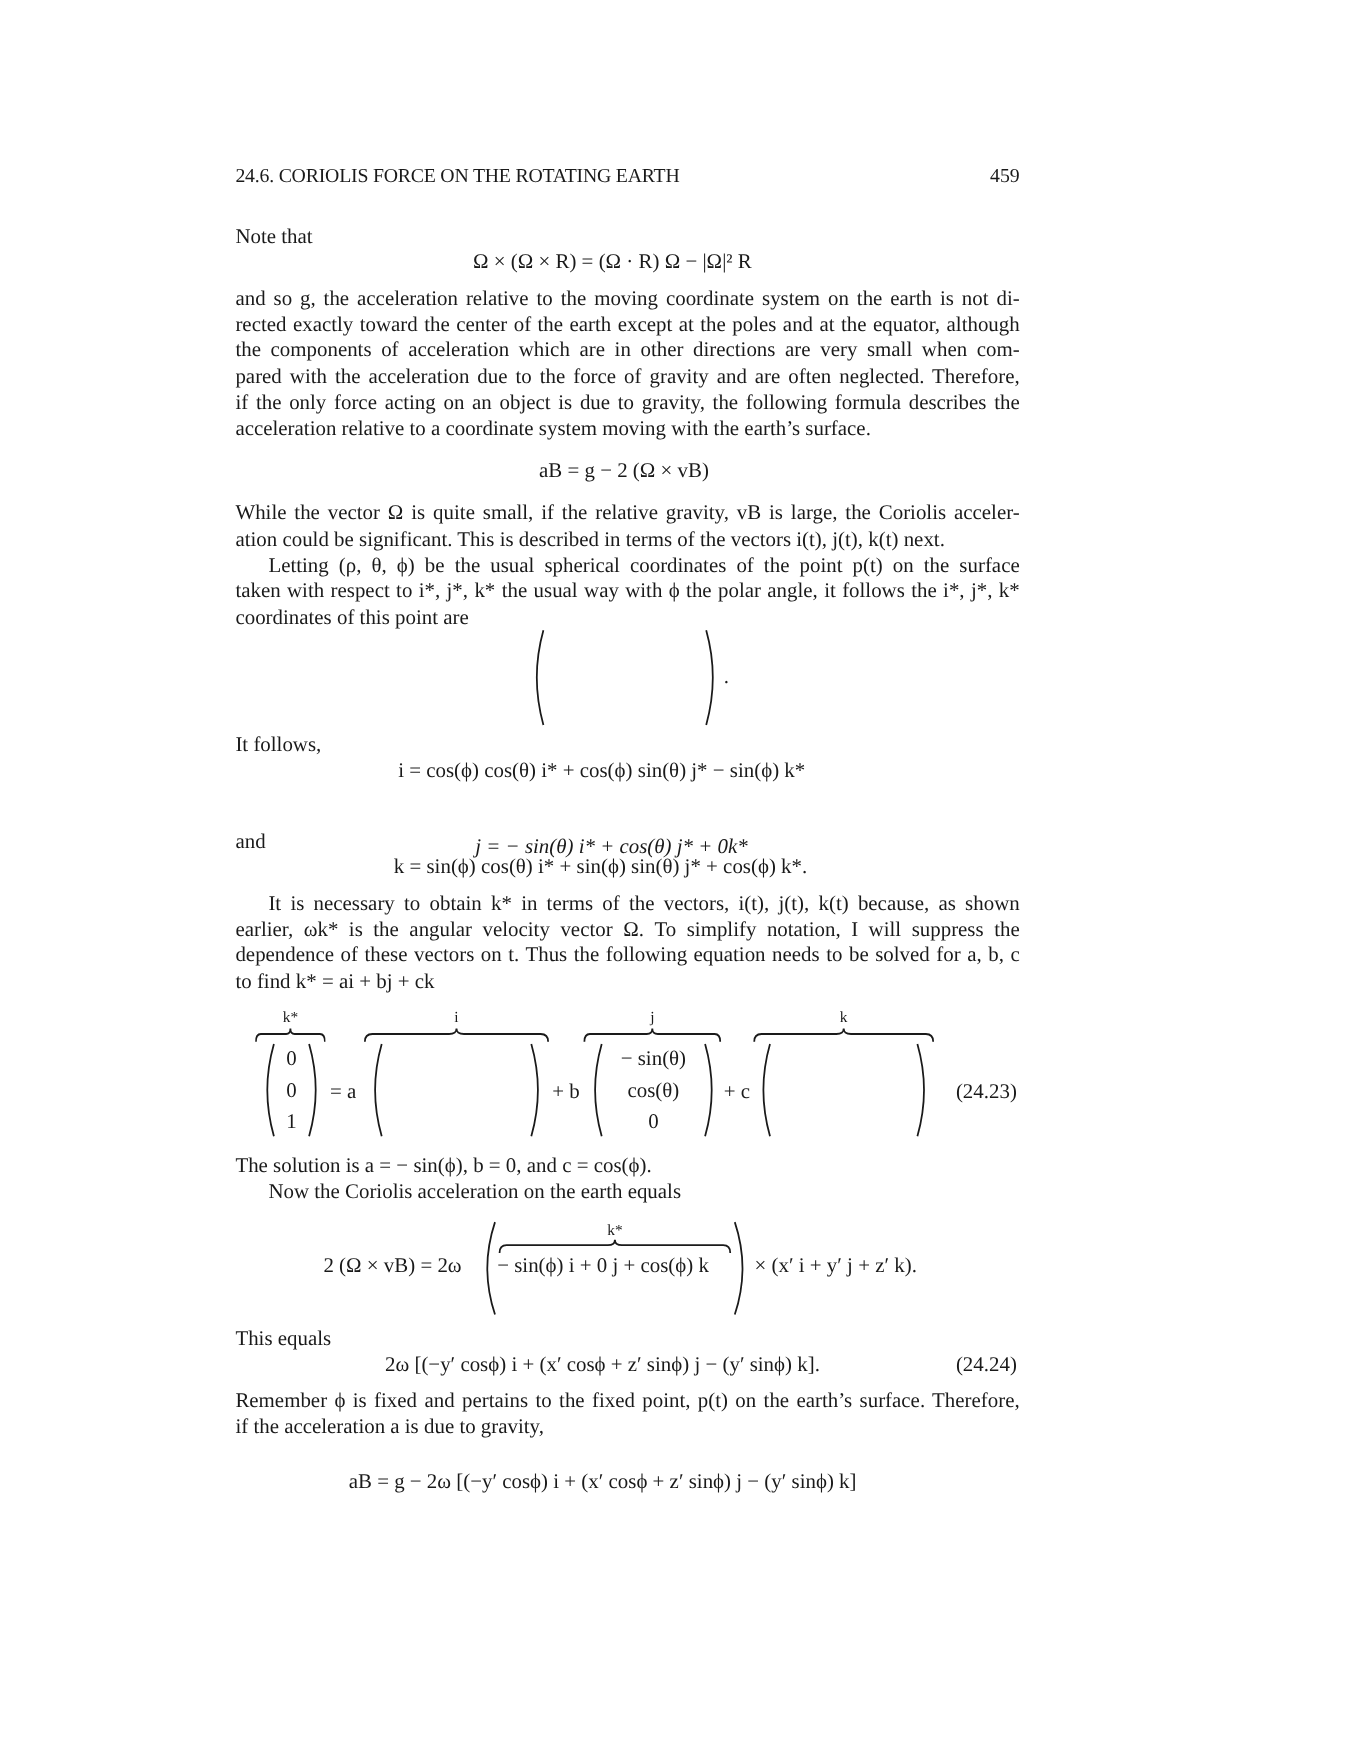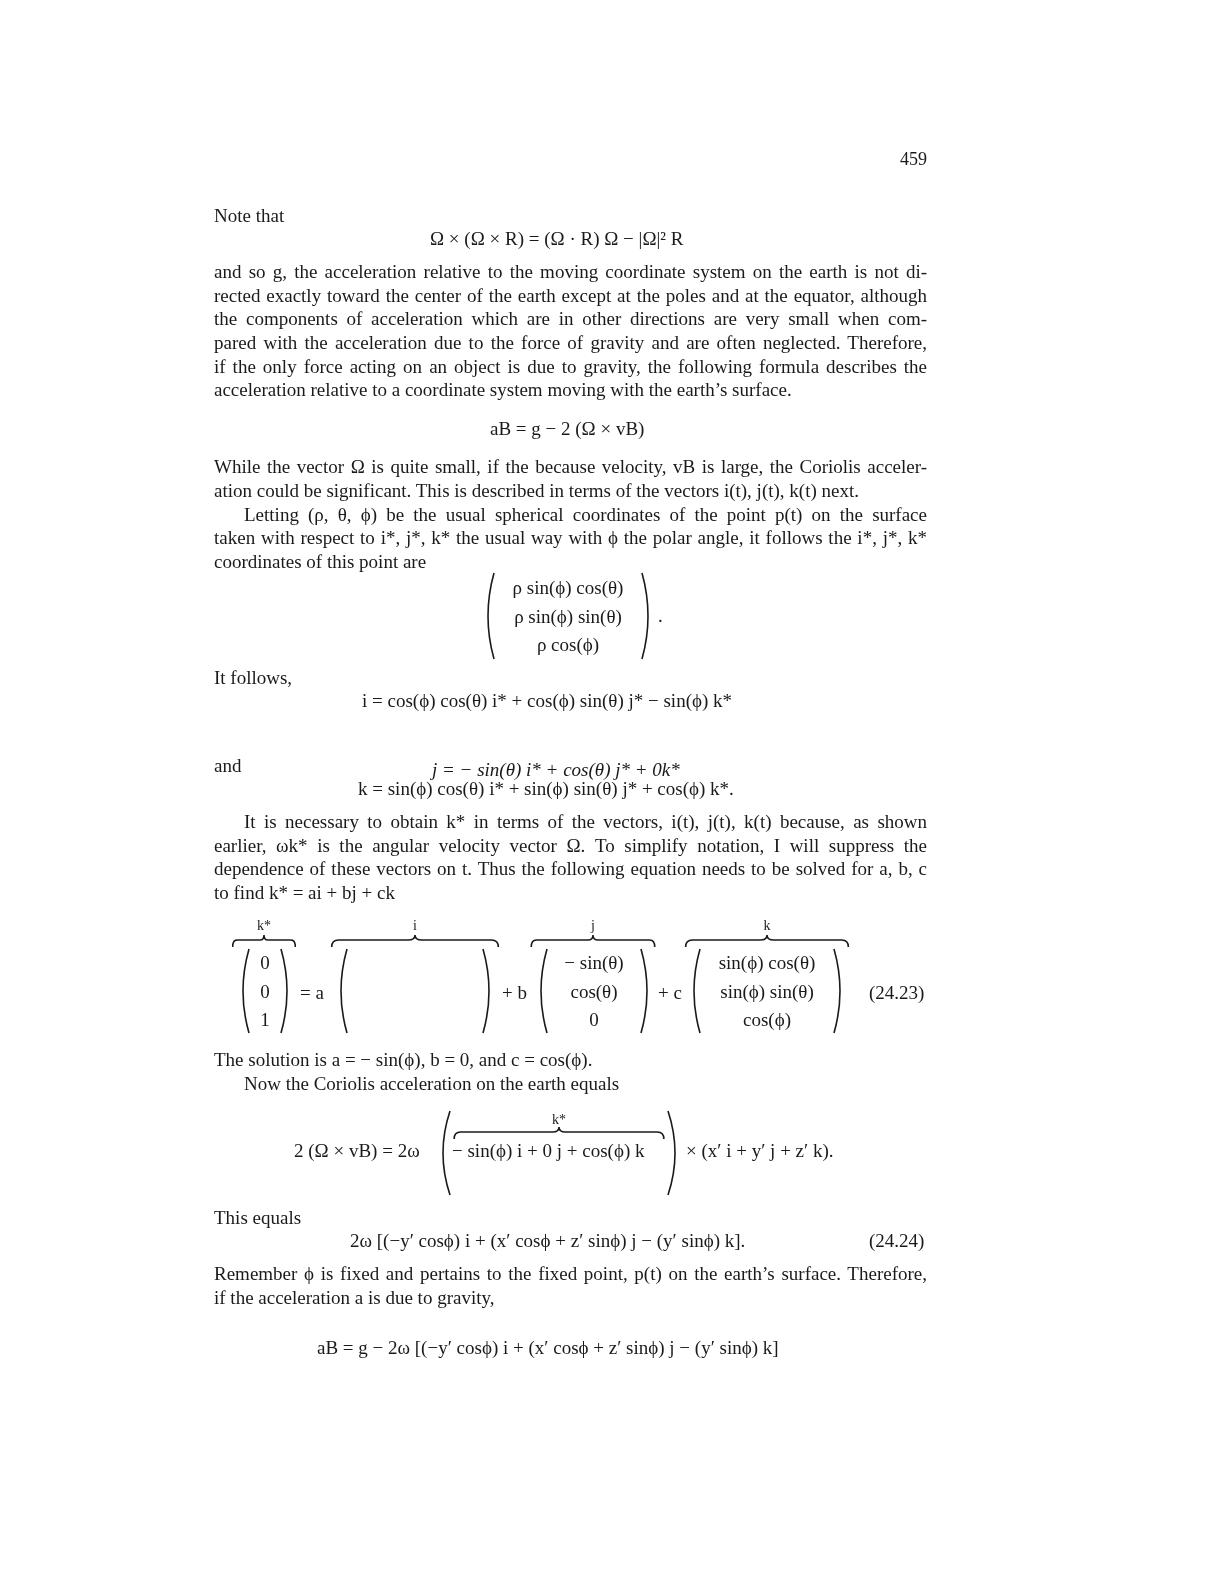--- a/index.html
+++ b/index.html
@@ -20,59 +20,55 @@
   .paren svg { width: 100%; height: 100%; display: block; }
   .mrow { text-align: center; line-height: 28.5px; white-space: nowrap; }
   .brace { position: absolute; height: 14px; }
   .brace svg { width: 100%; height: 100%; display: block; }
   .blabel { position: absolute; text-align: center; font-size: 14px; }
 </style>
 </head>
 <body>
 
 <div class="abs header">
+  <span class="title">24.6. CORIOLIS FORCE ON THE ROTATING EARTH</span>
   <span class="pnum">459</span>
 </div>
 
 <div class="line" style="top:204px;">Note that</div>
 <div class="eq" style="left:430px; top:226px;">Ω × (Ω × R) = (Ω · R) Ω − |Ω|² R</div>
 
 <div>
   <div class="line just" style="top:260px;">and so g, the acceleration relative to the moving coordinate system on the earth is not di-</div>
   <div class="line just" style="top:284px;">rected exactly toward the center of the earth except at the poles and at the equator, although</div>
   <div class="line just" style="top:307px;">the components of acceleration which are in other directions are very small when com-</div>
   <div class="line just" style="top:331px;">pared with the acceleration due to the force of gravity and are often neglected. Therefore,</div>
   <div class="line just" style="top:355px;">if the only force acting on an object is due to gravity, the following formula describes the</div>
   <div class="line" style="top:378px;">acceleration relative to a coordinate system moving with the earth’s surface.</div>
 </div>
 
 <div class="eq" style="left:490px; top:416px;">aB = g − 2 (Ω × vB)</div>
 
 <div>
-  <div class="line just" style="top:455px;">While the vector Ω is quite small, if the because velocity, vB is large, the Coriolis acceler-</div>
+  <div class="line just" style="top:455px;">While the vector Ω is quite small, if the relative gravity, vB is large, the Coriolis acceler-</div>
   <div class="line" style="top:479px;">ation could be significant. This is described in terms of the vectors i(t), j(t), k(t) next.</div>
 </div>
 
 <div>
   <div class="line just" style="top:503px; left:244px; width:683px;">Letting (ρ, θ, ϕ) be the usual spherical coordinates of the point p(t) on the surface</div>
   <div class="line just" style="top:526px;">taken with respect to i*, j*, k* the usual way with ϕ the polar angle, it follows the i*, j*, k*</div>
   <div class="line" style="top:550px;">coordinates of this point are</div>
 </div>
 
 <div class="matrix" style="left:482px; top:572px; width:172px; height:88px;">
   <div class="paren" style="left:0;">
       <svg viewBox="0 0 14 88" preserveAspectRatio="none">
         <path d="M12 1 Q0 44 12 87" stroke="#1a1a1a" stroke-width="1.6" fill="none"></path>
       </svg>
     </div>
-  <div style="position:absolute; left:14px; right:14px; top:2px;">
-    <div class="mrow">ρ sin(ϕ) cos(θ)</div>
-    <div class="mrow">ρ sin(ϕ) sin(θ)</div>
-    <div class="mrow">ρ cos(ϕ)</div>
-  </div>
   <div class="paren" style="right:0;">
       <svg viewBox="0 0 14 88" preserveAspectRatio="none">
         <path d="M2 1 Q14 44 2 87" stroke="#1a1a1a" stroke-width="1.6" fill="none"></path>
       </svg>
     </div>
 </div>
 <div class="eq" style="left:658px; top:603px;">.</div>
 
 <div class="line" style="top:666px;">It follows,</div>
 <div class="eq" style="left:362px; top:688px;">i = cos(ϕ) cos(θ) i* + cos(ϕ) sin(θ) j* − sin(ϕ) k*</div>
@@ -166,25 +162,20 @@
       </div>
   </div>
   <div class="eq" style="left:658px; top:980px;">+ c</div>
 
   <div class="matrix" style="left:688px; top:948px; width:158px; height:86px;">
     <div class="paren" style="left:0;">
         <svg viewBox="0 0 14 86" preserveAspectRatio="none">
           <path d="M12 1 Q0 43 12 85" stroke="#1a1a1a" stroke-width="1.6" fill="none"></path>
         </svg>
       </div>
-    <div style="position:absolute; left:14px; right:14px; top:1px;">
-      <div class="mrow">sin(ϕ) cos(θ)</div>
-      <div class="mrow">sin(ϕ) sin(θ)</div>
-      <div class="mrow">cos(ϕ)</div>
-    </div>
     <div class="paren" style="right:0;">
         <svg viewBox="0 0 14 86" preserveAspectRatio="none">
           <path d="M2 1 Q14 43 2 85" stroke="#1a1a1a" stroke-width="1.6" fill="none"></path>
         </svg>
       </div>
   </div>
   <div class="eq" style="left:869px; top:980px;">(24.23)</div>
 </div>
 
 <div class="line" style="top:1048px;">The solution is a = − sin(ϕ), b = 0, and c = cos(ϕ).</div>

